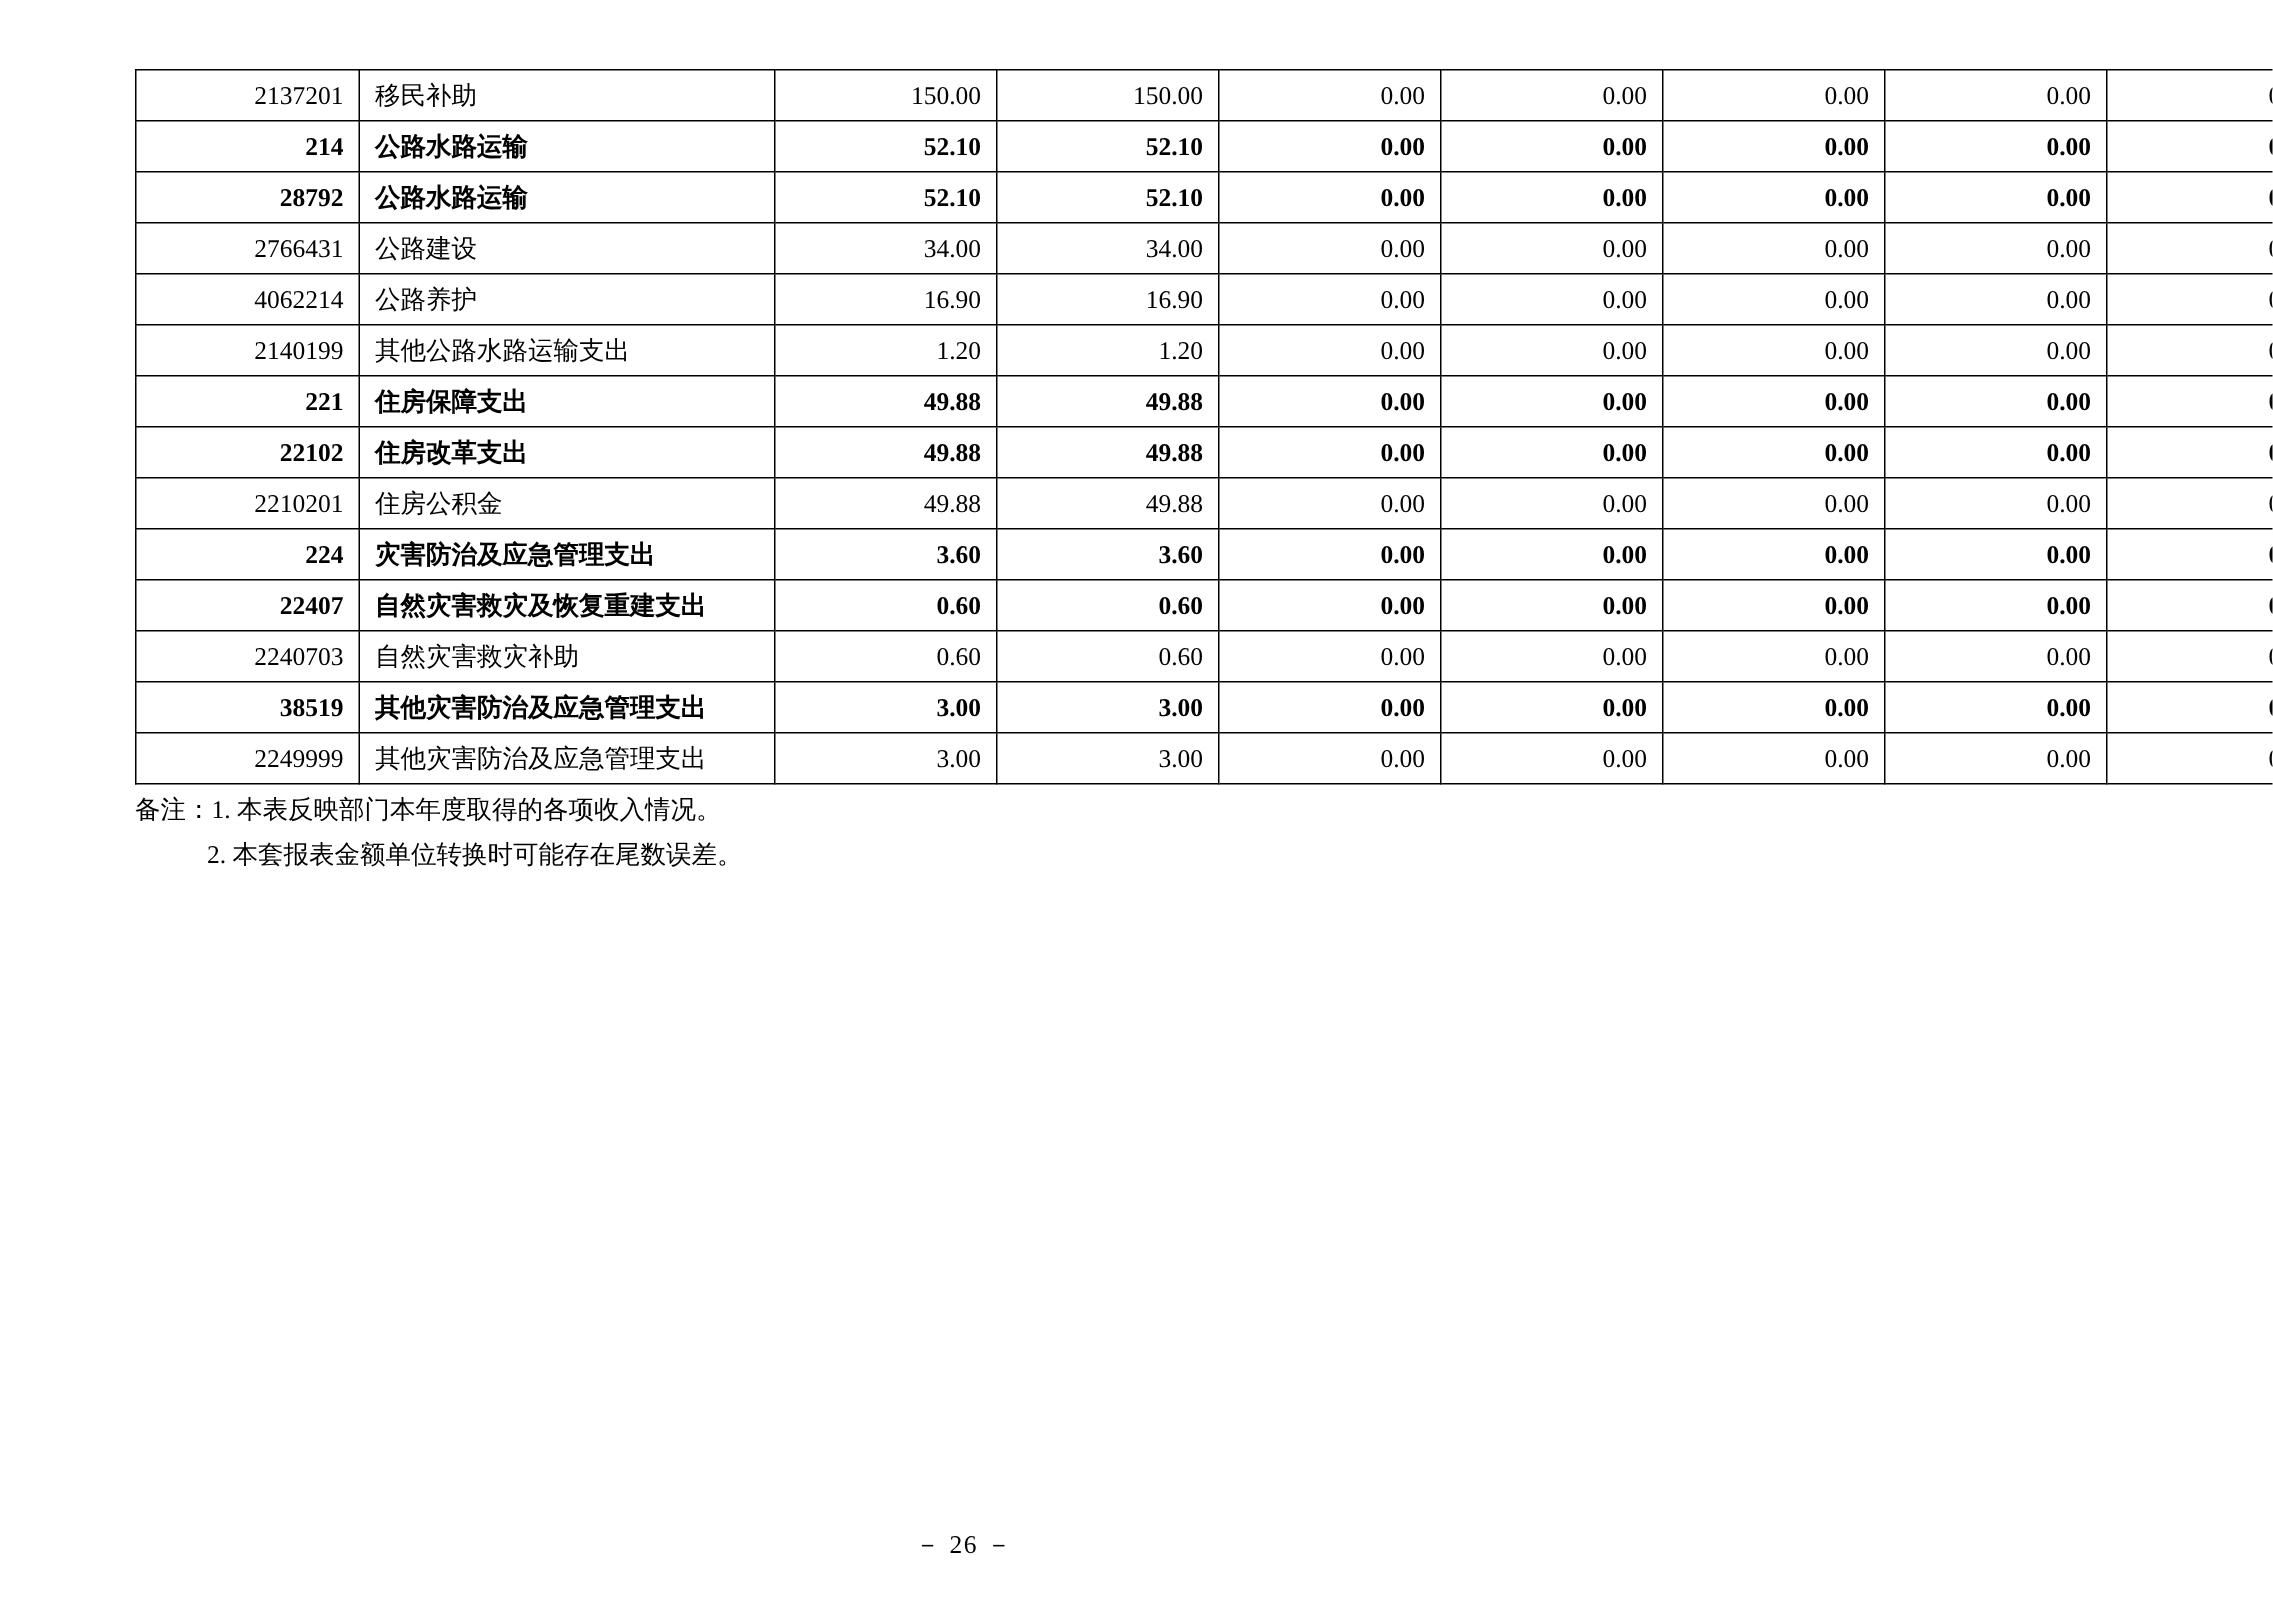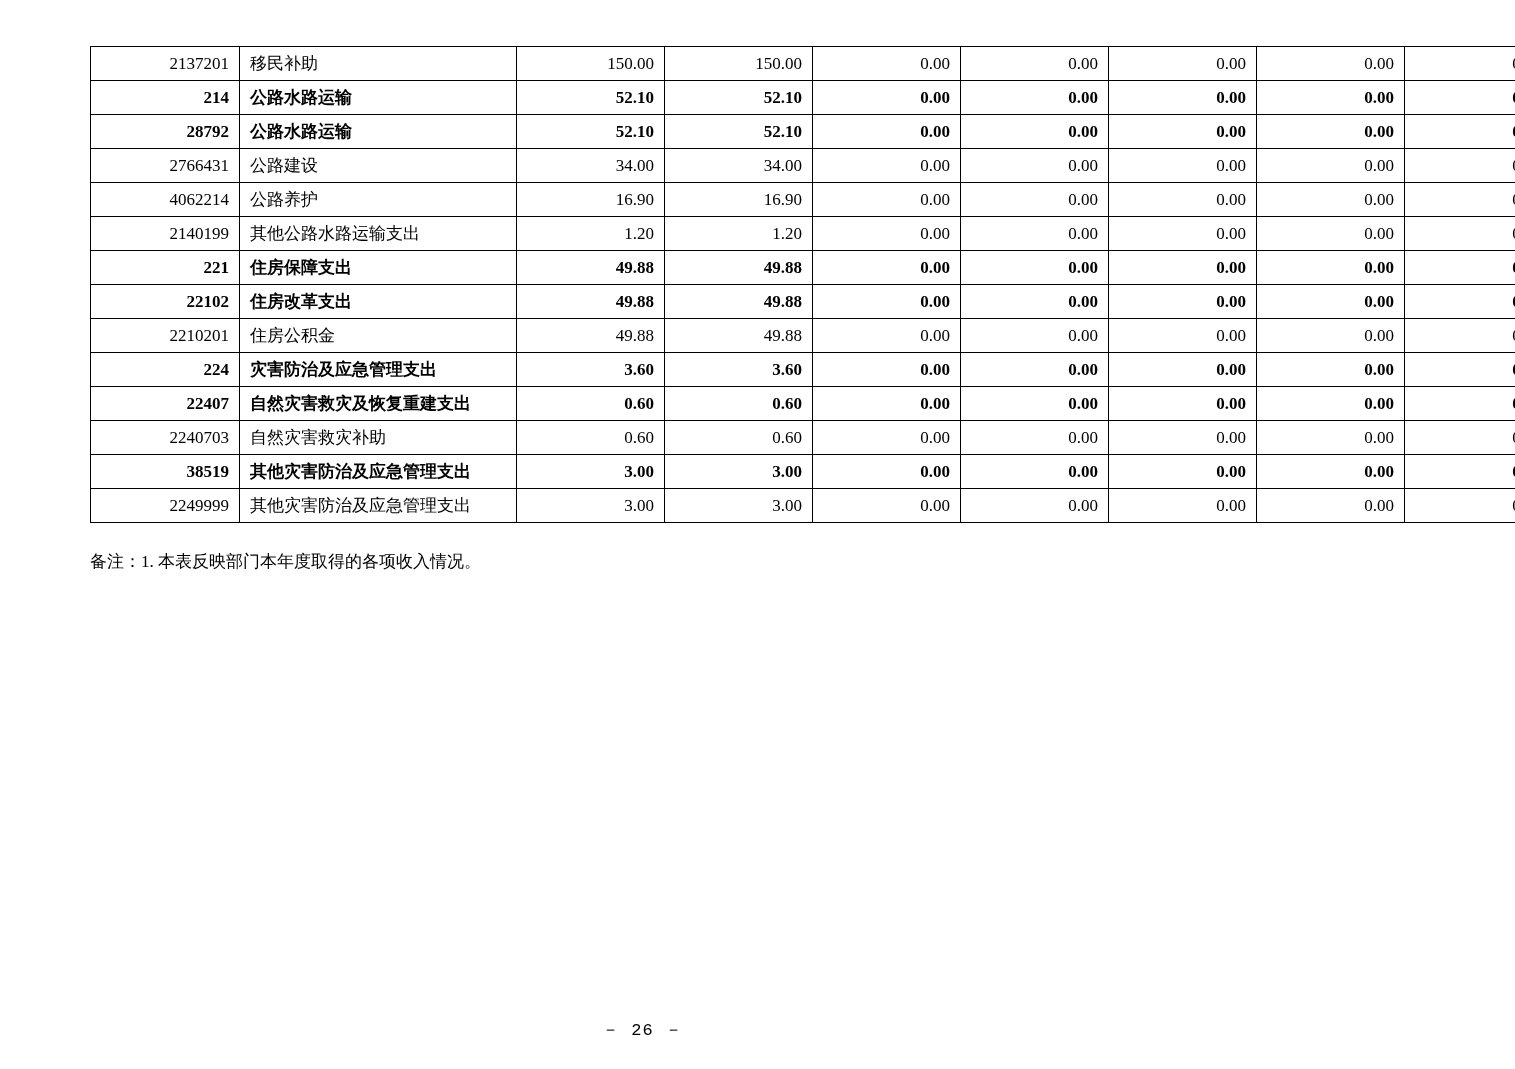--- a/index.html
+++ b/index.html
@@ -56,40 +56,39 @@
     text-align: right;
     width: 127px;
     padding-right: 14px;
   }
   tr.bold td {
     font-weight: bold;
   }
   .notes {
     position: absolute;
     left: 90px;
-    top: 547px;
+    top: 525px;
     width: 1350px;
     font-size: 17px;
     line-height: 30px;
   }
   .notes .line1 {
     text-indent: 0;
   }
   .notes .line2 {
     text-indent: 48px;
   }
   .footer {
     position: absolute;
     left: 0;
     top: 1018px;
     width: 1285px;
     text-align: center;
     font-size: 17px;
     letter-spacing: 1px;
-    font-family: Liberation Mono, monospace;
   }
 </style>
 </head>
 <body>
 
 <div class="page">
 
   <div class="table-wrap">
     <table class="fin">
       <tbody id="table-body">
@@ -246,19 +245,20 @@
             <td class="num">0.00</td>
             <td class="num">0.00</td>
             <td class="num">0.00</td>
           </tr>
         </tbody>
     </table>
   </div>
 
   <div class="notes">
     <div class="line1">备注：1. 本表反映部门本年度取得的各项收入情况。</div>
+    <div class="line2">2. 本套报表金额单位转换时可能存在尾数误差。</div>
   </div>
 
   <div class="footer">
     <span>－ 26 －</span>
   </div>
 
 </div>
 
 </body></html>

